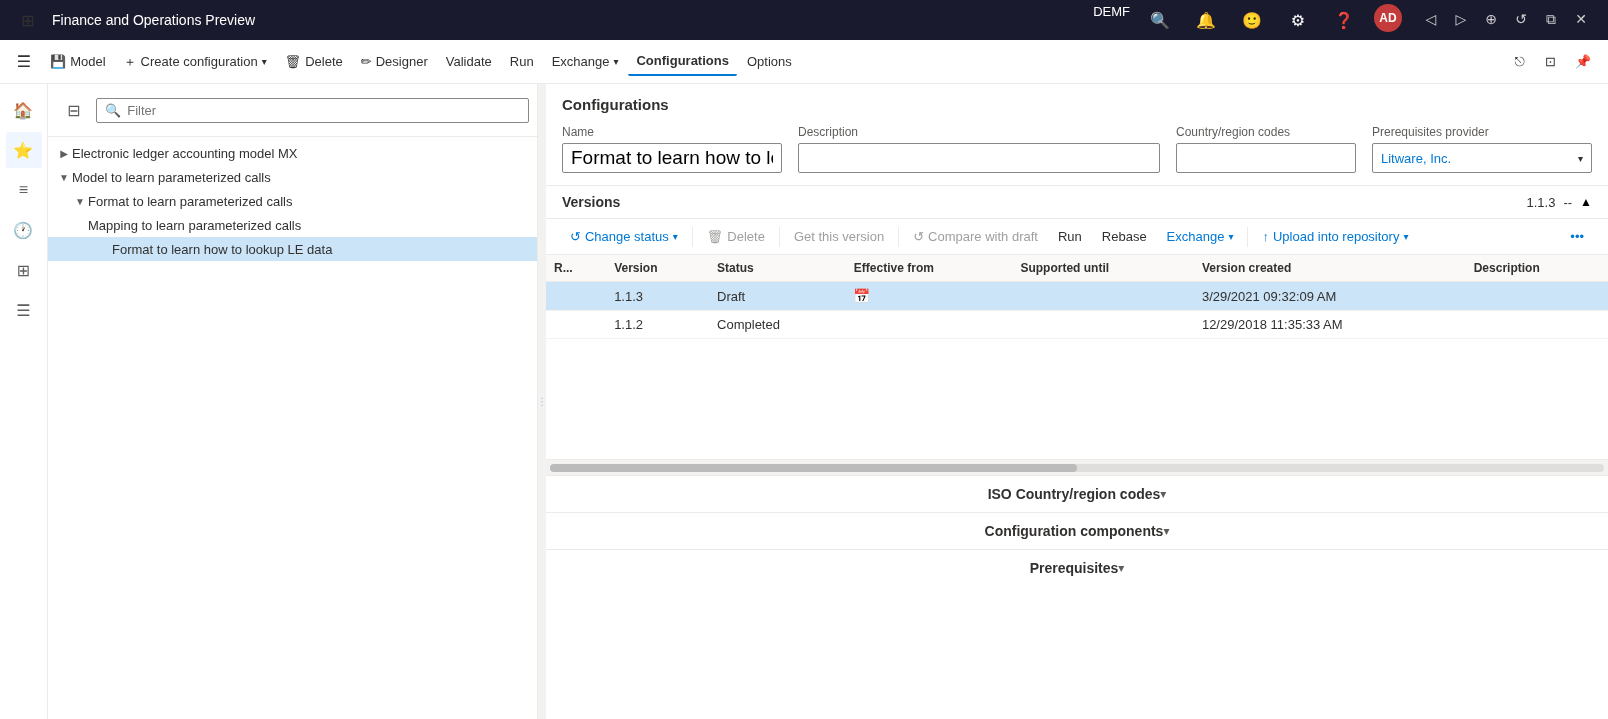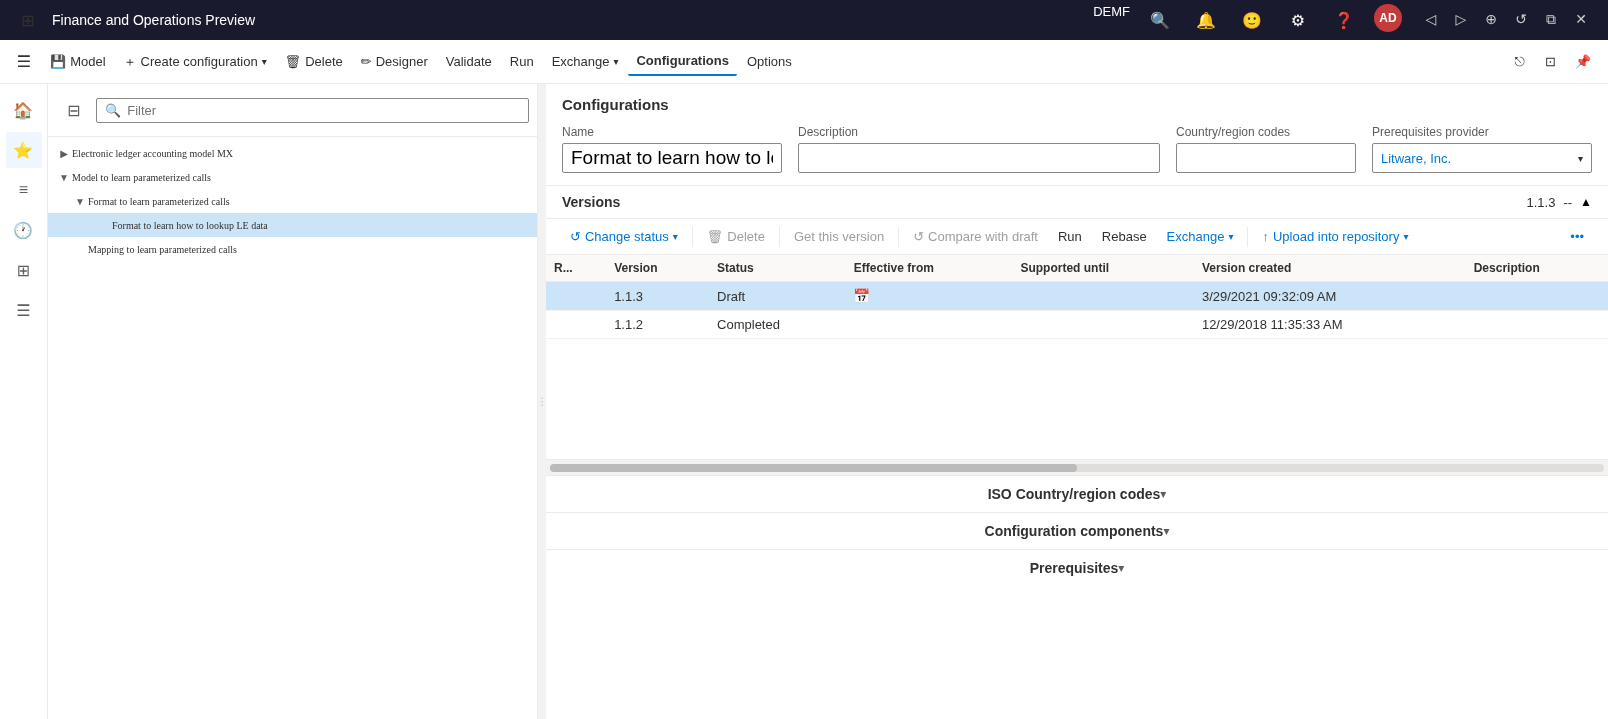--- a/index.html
+++ b/index.html
@@ -32,21 +32,21 @@
     .tree-filter { padding: 8px; border-bottom: 1px solid #edebe9; display: flex; align-items: center; }
     .tree-filter-input-wrap { display: flex; align-items: center; border: 1px solid #8a8886; border-radius: 2px; padding: 4px 8px; gap: 6px; flex: 1; background: white; }
     .tree-filter-input { border: none; outline: none; font-size: 13px; flex: 1; }
     .tree-content { overflow-y: auto; flex: 1; padding: 4px 0; }
     .tree-item { display: flex; align-items: center; padding: 4px 8px; cursor: pointer; white-space: nowrap; }
     .tree-item.selected { background: #cce4f7; }
     .tree-indent-1 { padding-left: 8px; }
     .tree-indent-2 { padding-left: 24px; }
     .tree-indent-3 { padding-left: 48px; }
     .tree-expand { width: 16px; height: 16px; display: flex; align-items: center; justify-content: center; font-size: 10px; color: #605e5c; cursor: pointer; flex-shrink: 0; }
-    .tree-label { font-size: 10px; font-family: Liberation Serif, serif; }
+    .tree-label { font-size: 13px; }
     .resize-handle { width: 8px; background: #f3f2f1; cursor: col-resize; display: flex; align-items: center; justify-content: center; color: #bbb; font-size: 10px; }
 
     
     .content-area { flex: 1; background: #f3f2f1; overflow-y: auto; display: flex; flex-direction: column; }
     .content-inner { margin: 0; background: white; flex: 1; display: flex; flex-direction: column; }
 
     
     .section-header { padding: 12px 16px 4px; font-size: 15px; font-weight: 600; color: #323130; }
     .form-row { display: flex; gap: 16px; padding: 8px 16px 12px; }
     .form-field { display: flex; flex-direction: column; gap: 4px; }
@@ -197,27 +197,27 @@
         <span class="tree-label">Electronic ledger accounting model MX</span>
       </div>
       <div class="tree-item tree-indent-1">
         <span class="tree-expand">▼</span>
         <span class="tree-label">Model to learn parameterized calls</span>
       </div>
       <div class="tree-item tree-indent-2">
         <span class="tree-expand">▼</span>
         <span class="tree-label">Format to learn parameterized calls</span>
       </div>
+      <div class="tree-item tree-indent-2">
+        <span class="tree-expand">&nbsp;</span>
+        <span class="tree-label">Mapping to learn parameterized calls</span>
+      </div>
       <div class="tree-item tree-indent-3 selected">
         <span class="tree-expand">&nbsp;</span>
         <span class="tree-label">Format to learn how to lookup LE data</span>
-      </div>
-      <div class="tree-item tree-indent-2">
-        <span class="tree-expand">&nbsp;</span>
-        <span class="tree-label">Mapping to learn parameterized calls</span>
       </div>
     </div>
   </div>
 
   <div class="resize-handle">⋮</div>
 
   <div class="content-area">
     <div class="content-inner">
 
       <div class="section-header">Configurations</div>

